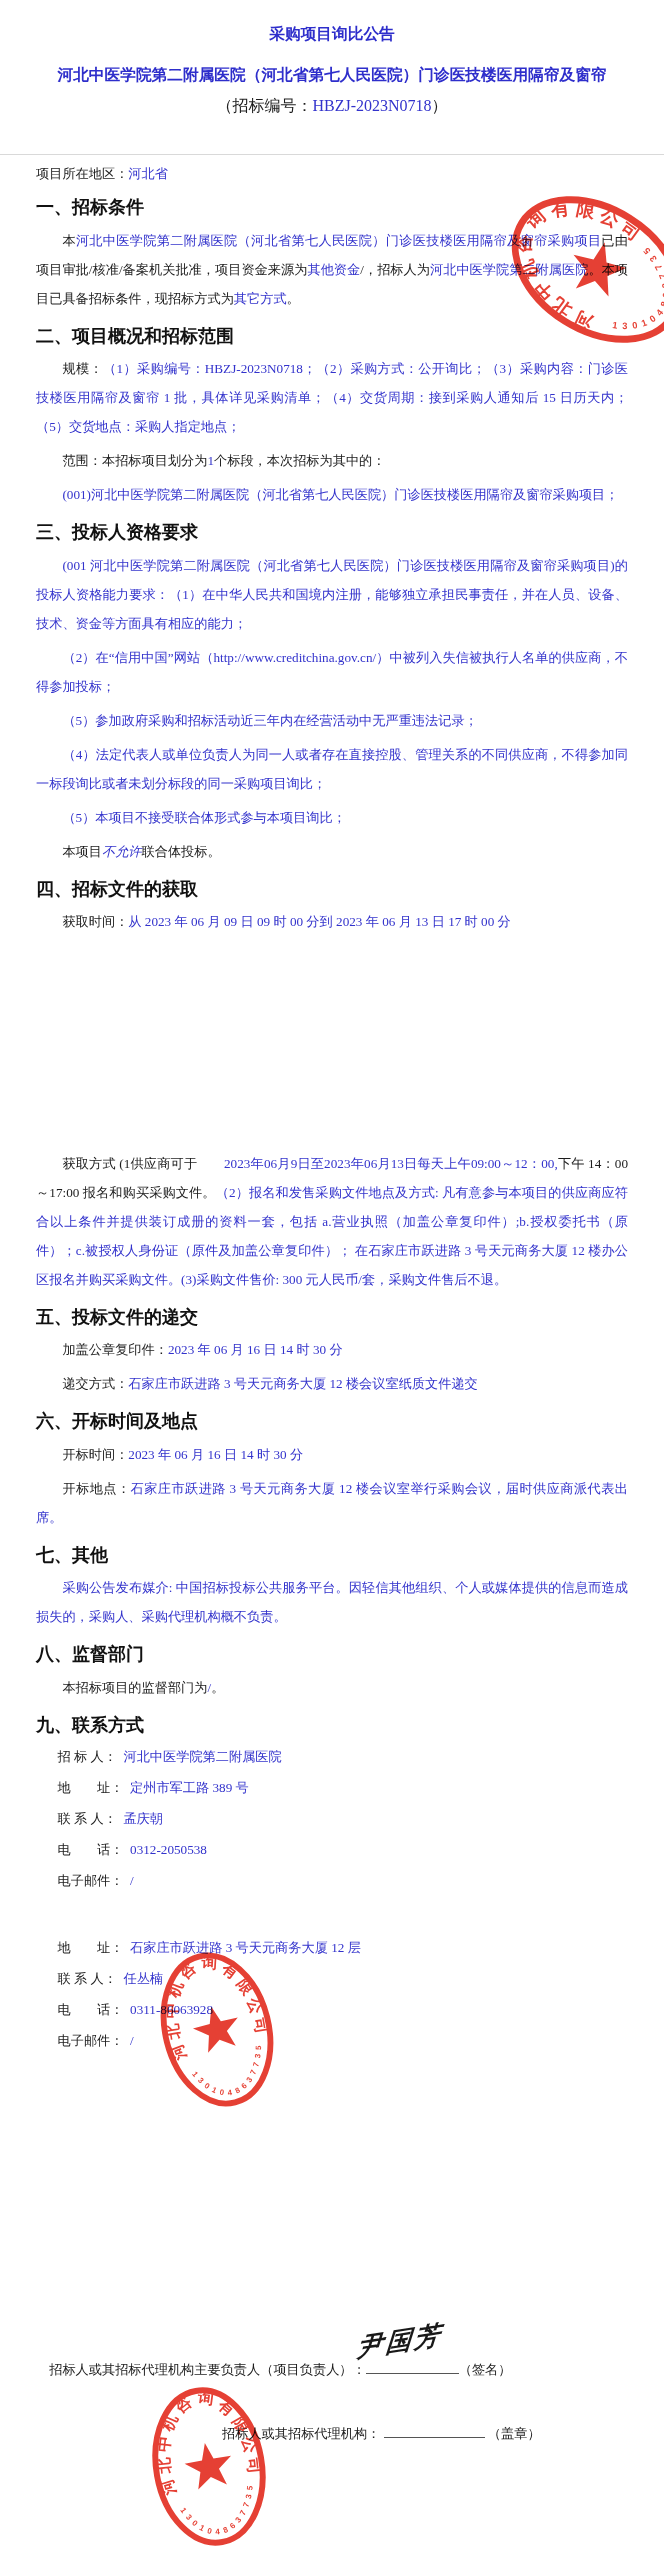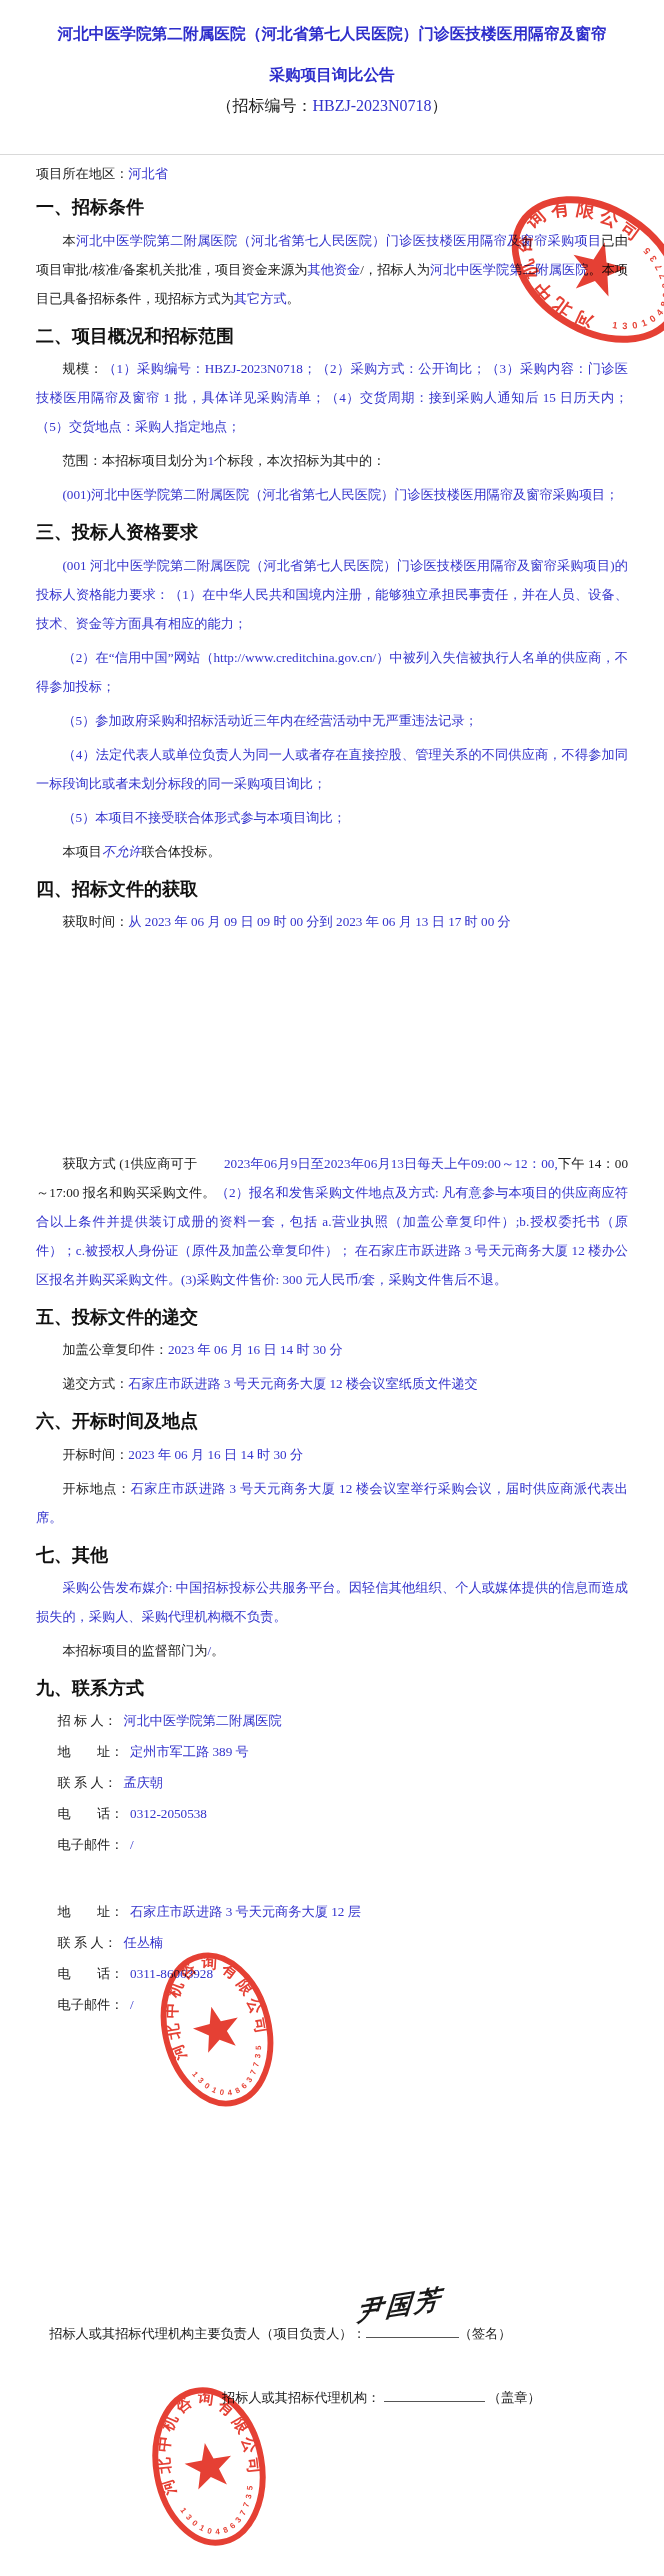--- a/index.html
+++ b/index.html
@@ -49,22 +49,22 @@
   .stamp-a { left:535px; top:183px; transform:rotate(-58deg) scale(1.12); }
   .stamp-b { left:155px; top:1943px; transform:rotate(-14deg) scale(0.95); }
   .stamp-c { left:147px; top:2380px; transform:rotate(-10deg) scale(0.97); }
 </style>
 </head>
 <body>
 
 <div class="content">
 
   <div class="doc-title">
+    <div>采购项目询比公告</div>
     <div>河北中医学院第二附属医院（河北省第七人民医院）门诊医技楼医用隔帘及窗帘</div>
-    <div>采购项目询比公告</div>
   </div>
 
   <div class="tender-no"><span class="s-k">（招标编号：</span><span class="s-b">HBZJ-2023N0718</span><span class="s-k">）</span></div>
 
   <div class="divider"></div>
 
   <div class="loc-line"><span class="s-k">项目所在地区：</span><span class="s-b">河北省</span></div>
 
   <h2 class="sec">一、招标条件</h2>
   <p class="para"><span class="s-k">本</span><span class="s-b">河北中医学院第二附属医院（河北省第七人民医院）门诊医技楼医用隔帘及窗帘采购项目</span><span class="s-k">已由项目审批/核准/备案机关批准，项目资金来源为</span><span class="s-b">其他资金</span><span class="s-k">/，招标人为</span><span class="s-b">河北中医学院第二附属医院</span><span class="s-k">。本项目已具备招标条件，现招标方式为</span><span class="s-b">其它方式</span><span class="s-k">。</span></p>
@@ -93,20 +93,21 @@
   <p class="para"><span class="s-k">加盖公章复印件：</span><span class="s-b">2023 年 06 月 16 日  14 时 30 分</span></p>
   <p class="para"><span class="s-k">递交方式：</span><span class="s-b">石家庄市跃进路 3 号天元商务大厦 12 楼会议室纸质文件递交</span></p>
 
   <h2 class="sec">六、开标时间及地点</h2>
   <p class="para"><span class="s-k">开标时间：</span><span class="s-b">2023 年 06 月 16 日  14 时 30 分</span></p>
   <p class="para"><span class="s-k">开标地点：</span><span class="s-b">石家庄市跃进路 3 号天元商务大厦 12 楼会议室举行采购会议，届时供应商派代表出席。</span></p>
 
   <h2 class="sec">七、其他</h2>
   <p class="para"><span class="s-b">采购公告发布媒介: 中国招标投标公共服务平台。因轻信其他组织、个人或媒体提供的信息而造成损失的，采购人、采购代理机构概不负责。</span></p>
 
+  <h2 class="sec">八、监督部门</h2>
   <p class="para"><span class="s-k">本招标项目的监督部门为</span><span class="s-b">/</span><span class="s-k">。</span></p>
 
   <h2 class="sec">九、联系方式</h2>
 
   <div class="contact-block">
     <div class="contact-row">
       <span class="label">招 标 人：</span><span class="value">河北中医学院第二附属医院</span>
     </div>
     <div class="contact-row">
       <span class="label">地　　址：</span><span class="value">定州市军工路 389 号</span>

